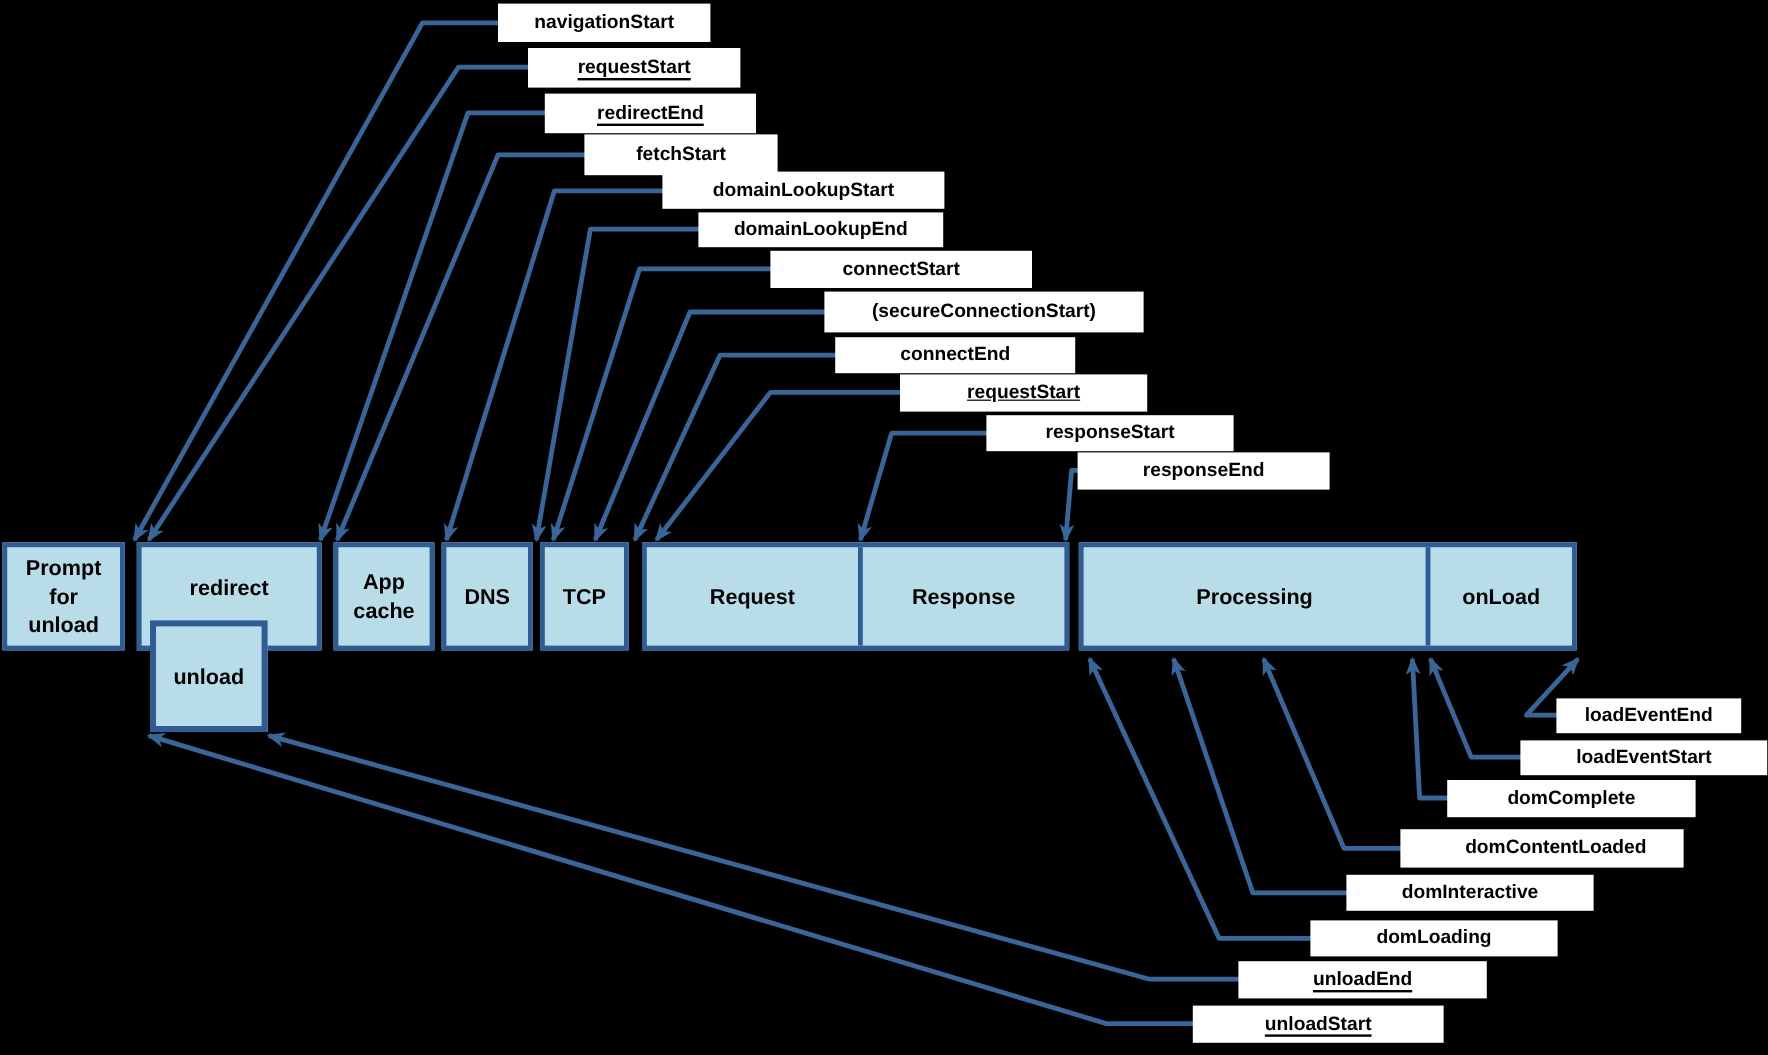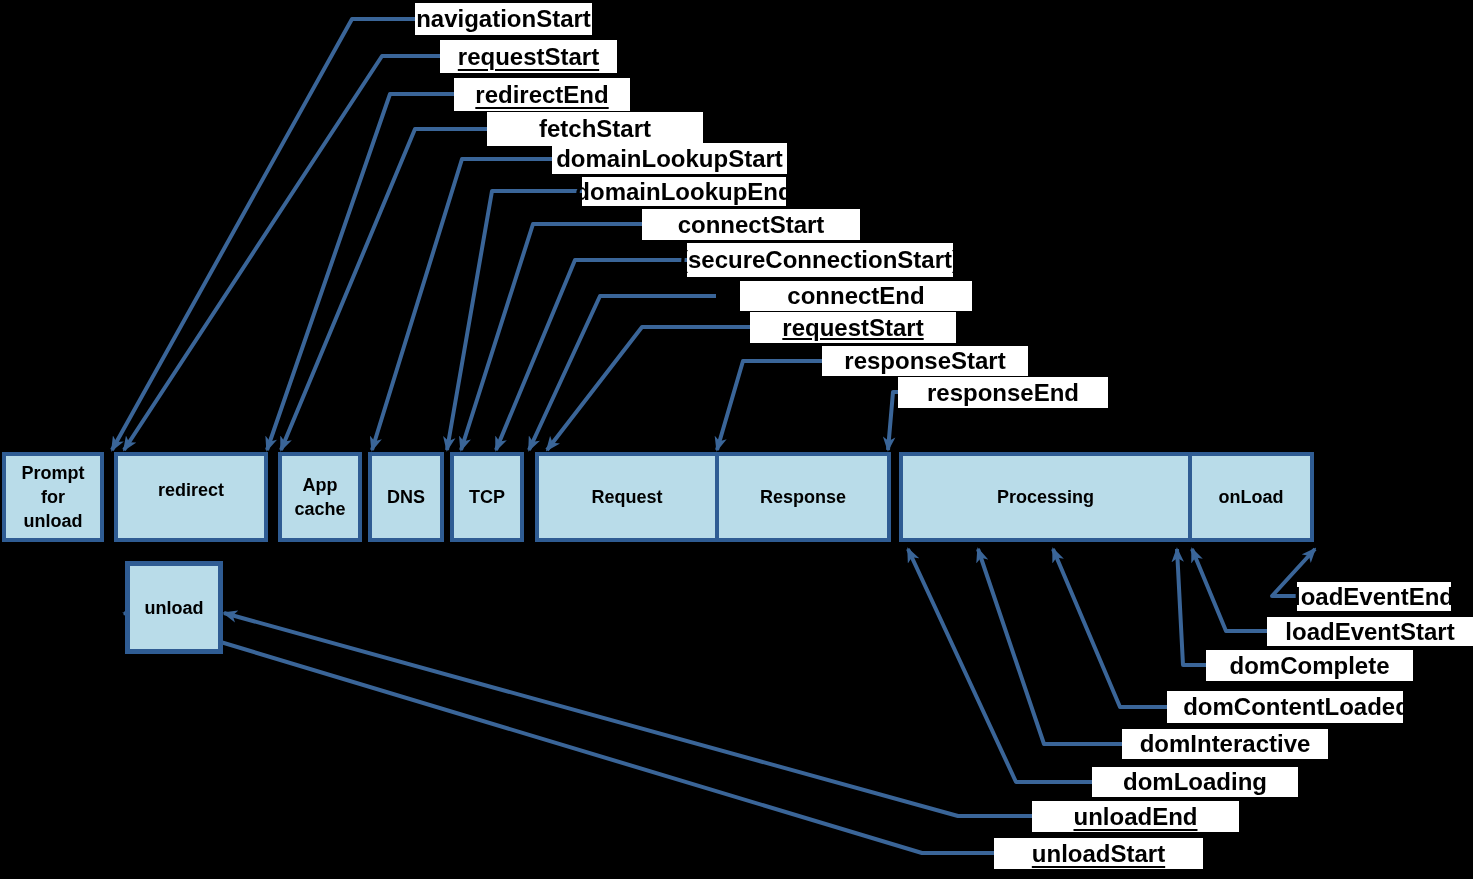--- a/index.html
+++ b/index.html
@@ -13,30 +13,30 @@
   #stage{
     position:relative;width:1473px;height:879px;background:#000;overflow:hidden;
     font-family:"Liberation Sans",sans-serif;
   }
   .wires{position:absolute;left:0;top:0;z-index:1;}
   .wires polyline{fill:none;stroke:var(--arrow);stroke-width:4;stroke-linejoin:round;stroke-linecap:butt;}
   .grp{
     position:absolute;display:flex;z-index:2;box-sizing:border-box;
     background:var(--box-fill);border:4px solid var(--box-border);
   }
-  .grp.unload{border-width:5px;z-index:4;margin-top:44px;}
+  .grp.unload{border-width:5px;z-index:4;}
   .cell{
     flex:1 1 auto;display:flex;align-items:center;justify-content:center;text-align:center;
     font-weight:700;font-size:18px;line-height:24px;color:#000;box-sizing:border-box;
   }
   .cell.fixed{flex:0 0 auto;}
   .cell+.cell{border-left:4px solid var(--box-border);}
   .lbl{
     position:absolute;z-index:6;background:var(--label-bg);color:var(--label-text);
-    font-weight:700;font-size:24px;display:flex;align-items:center;justify-content:center;
+    font-weight:700;font-size:16px;display:flex;align-items:center;justify-content:center;
     white-space:nowrap;box-sizing:border-box;
   }
   .lbl.u{text-decoration:underline;text-decoration-thickness:2px;text-underline-offset:4px;}
 </style>
 </head>
 <body>
 
 <div id="stage">
 
   <svg class="wires" width="1473" height="879" viewBox="0 0 1473 879">
@@ -90,26 +90,26 @@
     <div class="cell">Response</div>
   </div>
   <div class="grp" style="left:899px;top:452px;width:415px;height:90px;">
     <div class="cell fixed" style="width:285px;">Processing</div>
     <div class="cell">onLoad</div>
   </div>
 
   <div class="lbl" style="left:415px;top:3px;width:177px;height:32px;">navigationStart</div>
   <div class="lbl u" style="left:440px;top:40px;width:177px;height:33px;">requestStart</div>
   <div class="lbl u" style="left:454px;top:78px;width:176px;height:33px;">redirectEnd</div>
-  <div class="lbl" style="left:487px;top:112px;width:216px;height:34px;">fetchStart</div>
+  <div class="lbl" style="left:487px;top:112px;width:161px;height:34px;">fetchStart</div>
   <div class="lbl" style="left:552px;top:143px;width:235px;height:31px;">domainLookupStart</div>
   <div class="lbl" style="left:582px;top:177px;width:204px;height:29px;">domainLookupEnd</div>
   <div class="lbl" style="left:642px;top:209px;width:218px;height:31px;">connectStart</div>
   <div class="lbl" style="left:687px;top:243px;width:266px;height:34px;">(secureConnectionStart)</div>
-  <div class="lbl" style="left:740px;top:281px;width:232px;height:30px;">connectEnd</div>
+  <div class="lbl" style="left:696px;top:281px;width:200px;height:30px;">connectEnd</div>
   <div class="lbl" style="left:750px;top:312px;width:206px;height:31px;text-decoration:underline;">requestStart</div>
   <div class="lbl" style="left:822px;top:346px;width:206px;height:30px;">responseStart</div>
   <div class="lbl" style="left:898px;top:377px;width:210px;height:31px;">responseEnd</div>
 
   <div class="lbl" style="left:1297px;top:582px;width:154px;height:29px;">loadEventEnd</div>
   <div class="lbl" style="left:1267px;top:617px;width:206px;height:29px;">loadEventStart</div>
   <div class="lbl" style="left:1206px;top:650px;width:207px;height:31px;">domComplete</div>
   <div class="lbl" style="left:1167px;top:691px;width:236px;height:32px;padding-left:23px;">domContentLoaded</div>
   <div class="lbl" style="left:1122px;top:729px;width:206px;height:30px;">domInteractive</div>
   <div class="lbl" style="left:1092px;top:767px;width:206px;height:30px;">domLoading</div>

